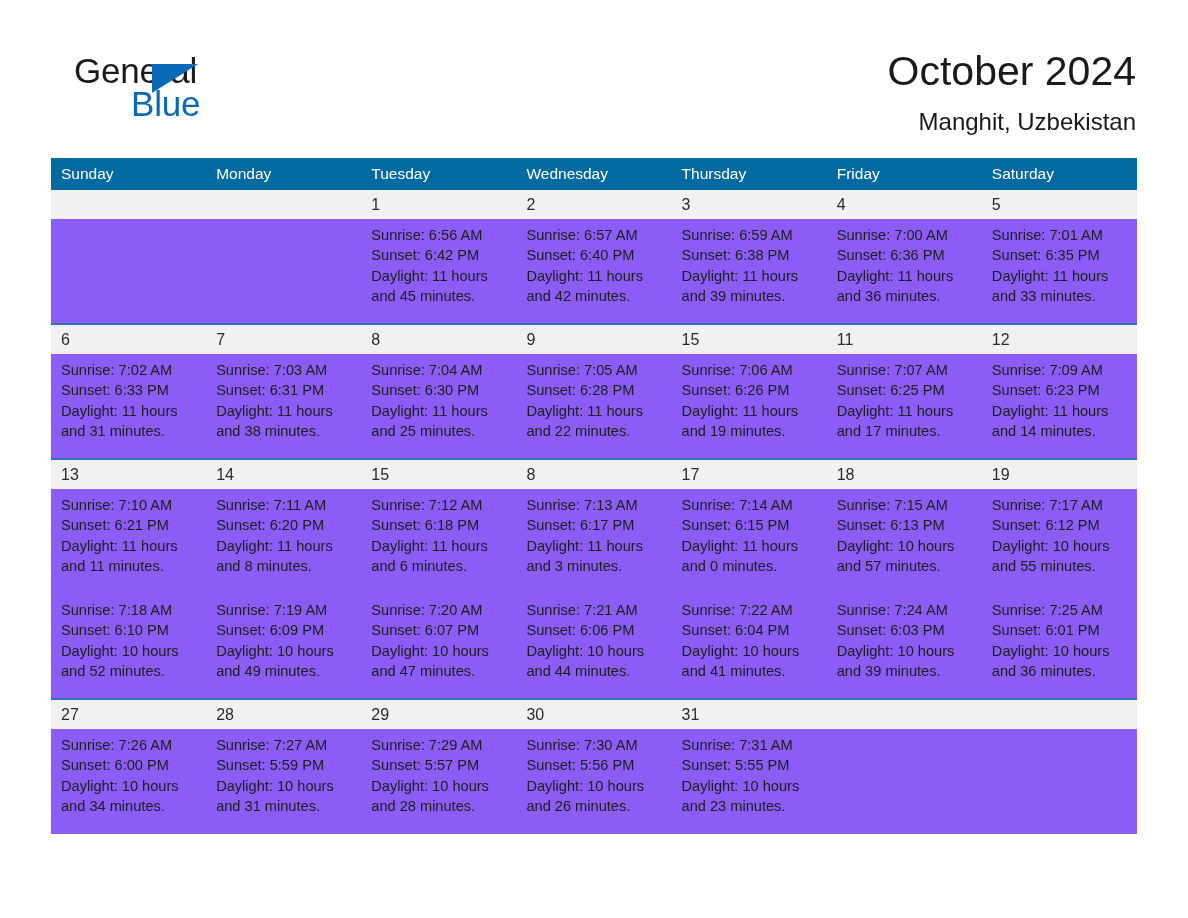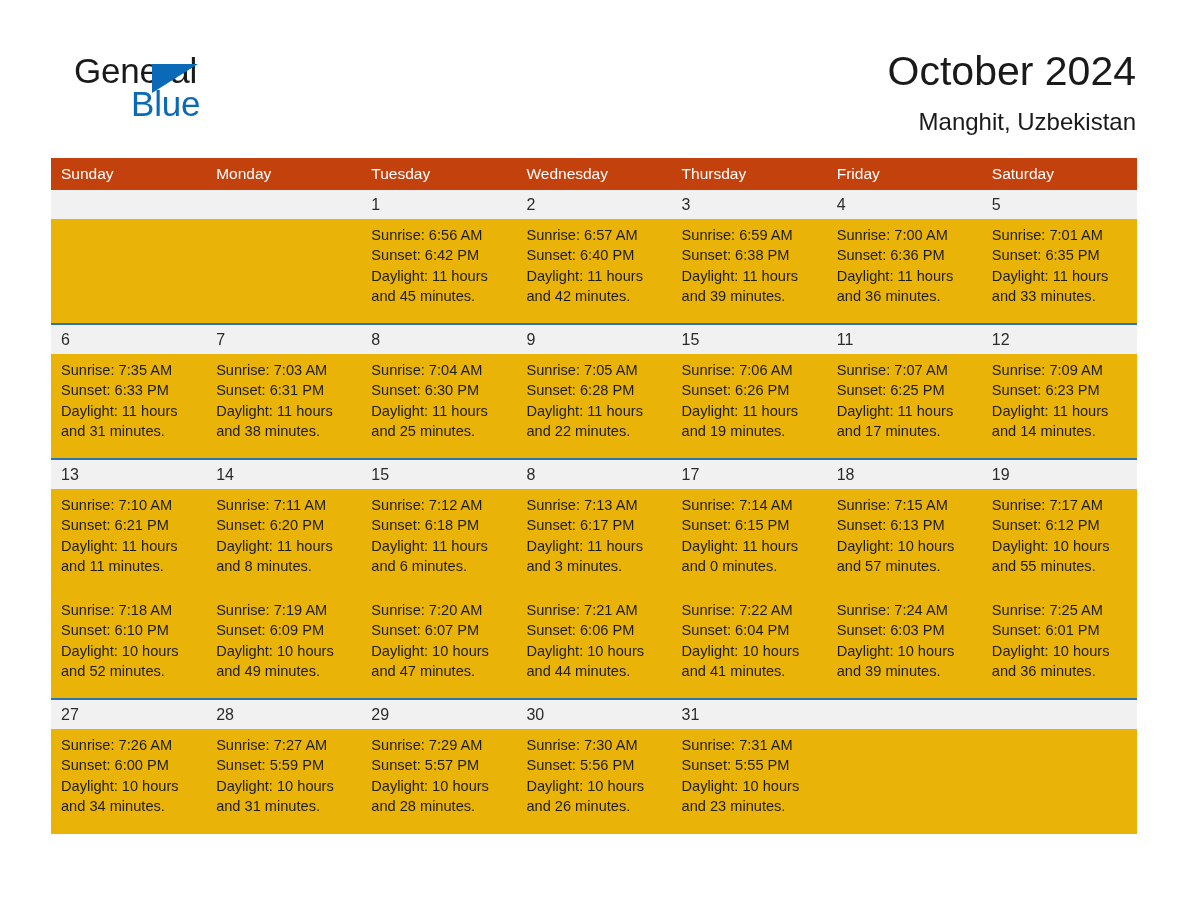--- a/index.html
+++ b/index.html
@@ -99,21 +99,21 @@
     border-collapse: collapse;
     table-layout: fixed;
   }
   .calendar th,
   .calendar td {
     padding: 0;
     margin: 0;
     vertical-align: top;
   }
   .dow-row th {
-    background: #c2410c;
+    background: #0369a1;
     color: #ffffff;
     font-size: 15.5px;
     font-weight: normal;
     text-align: left;
     height: 32px;
     line-height: 32px;
     padding: 0 0 0 10px;
     box-sizing: border-box;
   }
 
@@ -124,21 +124,21 @@
     font-size: 16px;
     line-height: 29px;
     color: #2b2b2b;
     padding: 0 0 0 10px;
     box-sizing: border-box;
   }
   .num-row.first td {
     border-top: none;
   }
   .body-row td {
-    background: #eab308;
+    background: #8b5cf6;
     height: 105px;
     padding: 6px 10px 0 10px;
     box-sizing: border-box;
   }
   .cell-line {
     font-size: 14.6px;
     line-height: 20.3px;
     color: #1d1d1d;
     white-space: nowrap;
   }
@@ -242,21 +242,21 @@
         <td>6</td>
         <td>7</td>
         <td>8</td>
         <td>9</td>
         <td>15</td>
         <td>11</td>
         <td>12</td>
       </tr>
       <tr class="body-row">
         <td>
-          <div class="cell-line">Sunrise: 7:35 AM</div>
+          <div class="cell-line">Sunrise: 7:02 AM</div>
           <div class="cell-line">Sunset: 6:33 PM</div>
           <div class="cell-daylight">Daylight: 11 hours and 31 minutes.</div>
         </td>
         <td>
           <div class="cell-line">Sunrise: 7:03 AM</div>
           <div class="cell-line">Sunset: 6:31 PM</div>
           <div class="cell-daylight">Daylight: 11 hours and 38 minutes.</div>
         </td>
         <td>
           <div class="cell-line">Sunrise: 7:04 AM</div>

